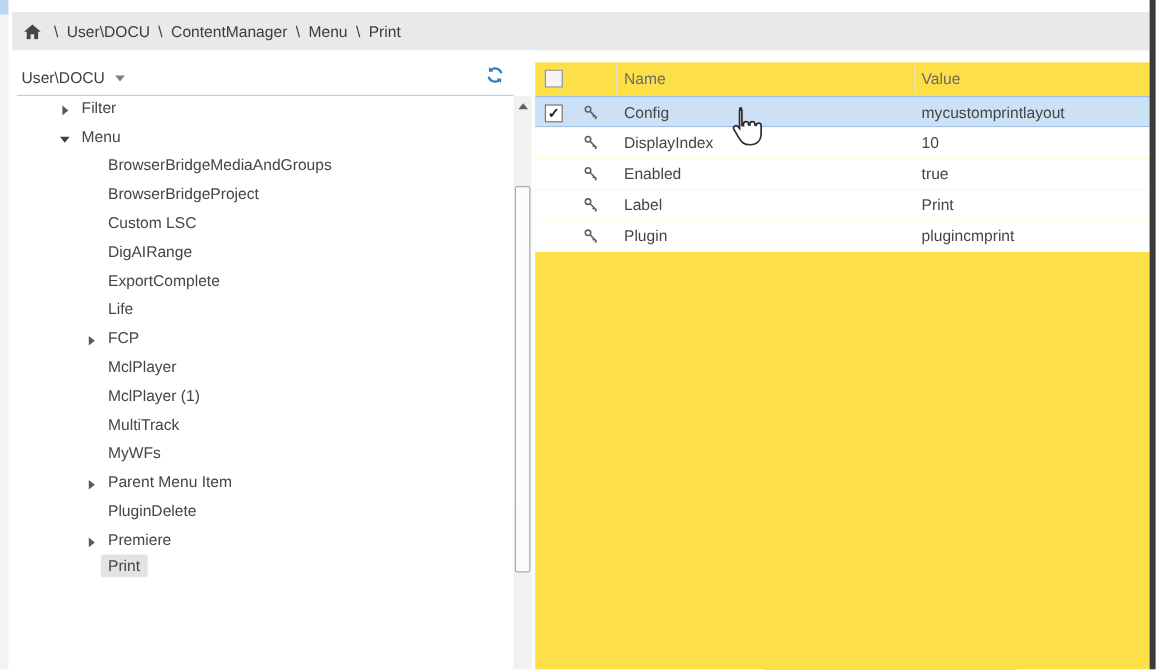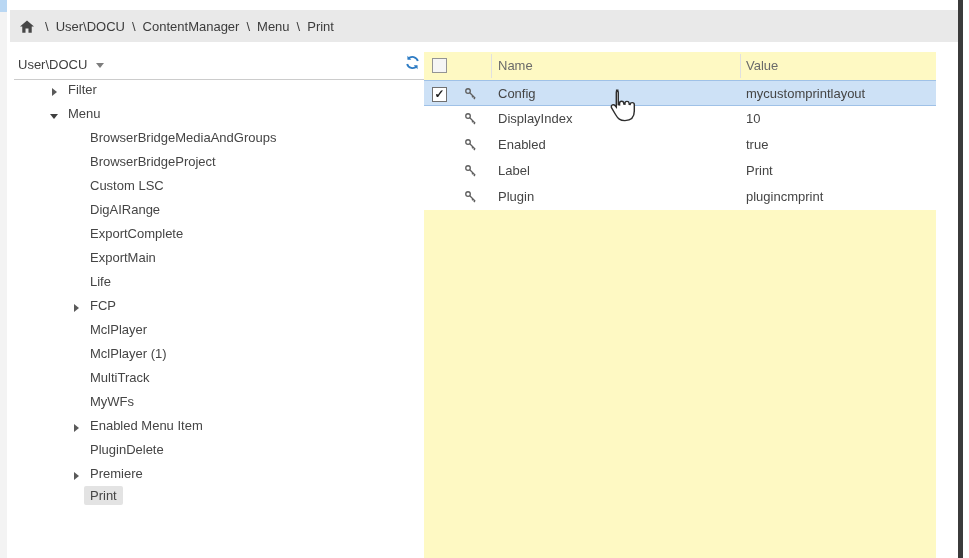--- a/index.html
+++ b/index.html
@@ -46,21 +46,21 @@
   
   .vscrollbar{position:absolute;right:0;top:38px;bottom:0;width:15px;background:var(--scroll-track);}
   .sb-btn{position:absolute;top:0;left:0;width:15px;height:17px;display:flex;align-items:center;
     justify-content:center;cursor:pointer;}
   .up-tri{width:0;height:0;border-left:4px solid transparent;border-right:4px solid transparent;
     border-bottom:5px solid #616161;}
   .sb-thumb{position:absolute;left:1px;width:13px;top:75px;height:322px;background:#fbfbfb;
     border:1px solid var(--scroll-thumb-border);border-radius:2px;cursor:pointer;}
 
   
-  .table-panel{position:absolute;left:424px;top:52px;width:512px;bottom:0;background:#fef9c3;font-size:13px;text-decoration:underline;}
+  .table-panel{position:absolute;left:446px;top:52px;width:512px;bottom:0;background:#fde047;font-size:13px;text-decoration:underline;}
   .thead{position:relative;height:28px;color:var(--text-header);}
   .vline{position:absolute;top:2px;bottom:2px;width:1px;background:#e0e0e0;}
   .v1{left:67px;} .v2{left:316px;}
   .th-name{position:absolute;left:74px;line-height:28px;cursor:pointer;}
   .th-value{position:absolute;left:322px;line-height:28px;cursor:pointer;}
   .cb{display:inline-block;width:15px;height:15px;border:1px solid #949494;background:#f5f5f5;}
   .th-cb{position:absolute;left:8px;top:6px;cursor:pointer;}
   .trow{position:relative;height:26px;color:var(--text-primary);cursor:pointer;background:#fff;}
   .trow.sel{background:var(--selected-row-bg);border-top:1px solid var(--selected-row-border);
     border-bottom:1px solid var(--selected-row-border);}
@@ -142,24 +142,20 @@
         <div class="tree-item lvl2">
           <span class="expander none"></span>
           <span class="tlabel">DigAIRange</span>
         </div>
         <div class="tree-item lvl2">
           <span class="expander none"></span>
           <span class="tlabel">ExportComplete</span>
         </div>
         <div class="tree-item lvl2">
           <span class="expander none"></span>
-          <span class="tlabel">ExportMain</span>
-        </div>
-        <div class="tree-item lvl2">
-          <span class="expander none"></span>
           <span class="tlabel">Life</span>
         </div>
         <div class="tree-item lvl2">
           <span class="expander collapsed"></span>
           <span class="tlabel">FCP</span>
         </div>
         <div class="tree-item lvl2">
           <span class="expander none"></span>
           <span class="tlabel">MclPlayer</span>
         </div>
@@ -170,21 +166,21 @@
         <div class="tree-item lvl2">
           <span class="expander none"></span>
           <span class="tlabel">MultiTrack</span>
         </div>
         <div class="tree-item lvl2">
           <span class="expander none"></span>
           <span class="tlabel">MyWFs</span>
         </div>
         <div class="tree-item lvl2">
           <span class="expander collapsed"></span>
-          <span class="tlabel">Enabled Menu Item</span>
+          <span class="tlabel">Parent Menu Item</span>
         </div>
         <div class="tree-item lvl2">
           <span class="expander none"></span>
           <span class="tlabel">PluginDelete</span>
         </div>
         <div class="tree-item lvl2">
           <span class="expander collapsed"></span>
           <span class="tlabel">Premiere</span>
         </div>
         <div class="tree-item lvl2">

